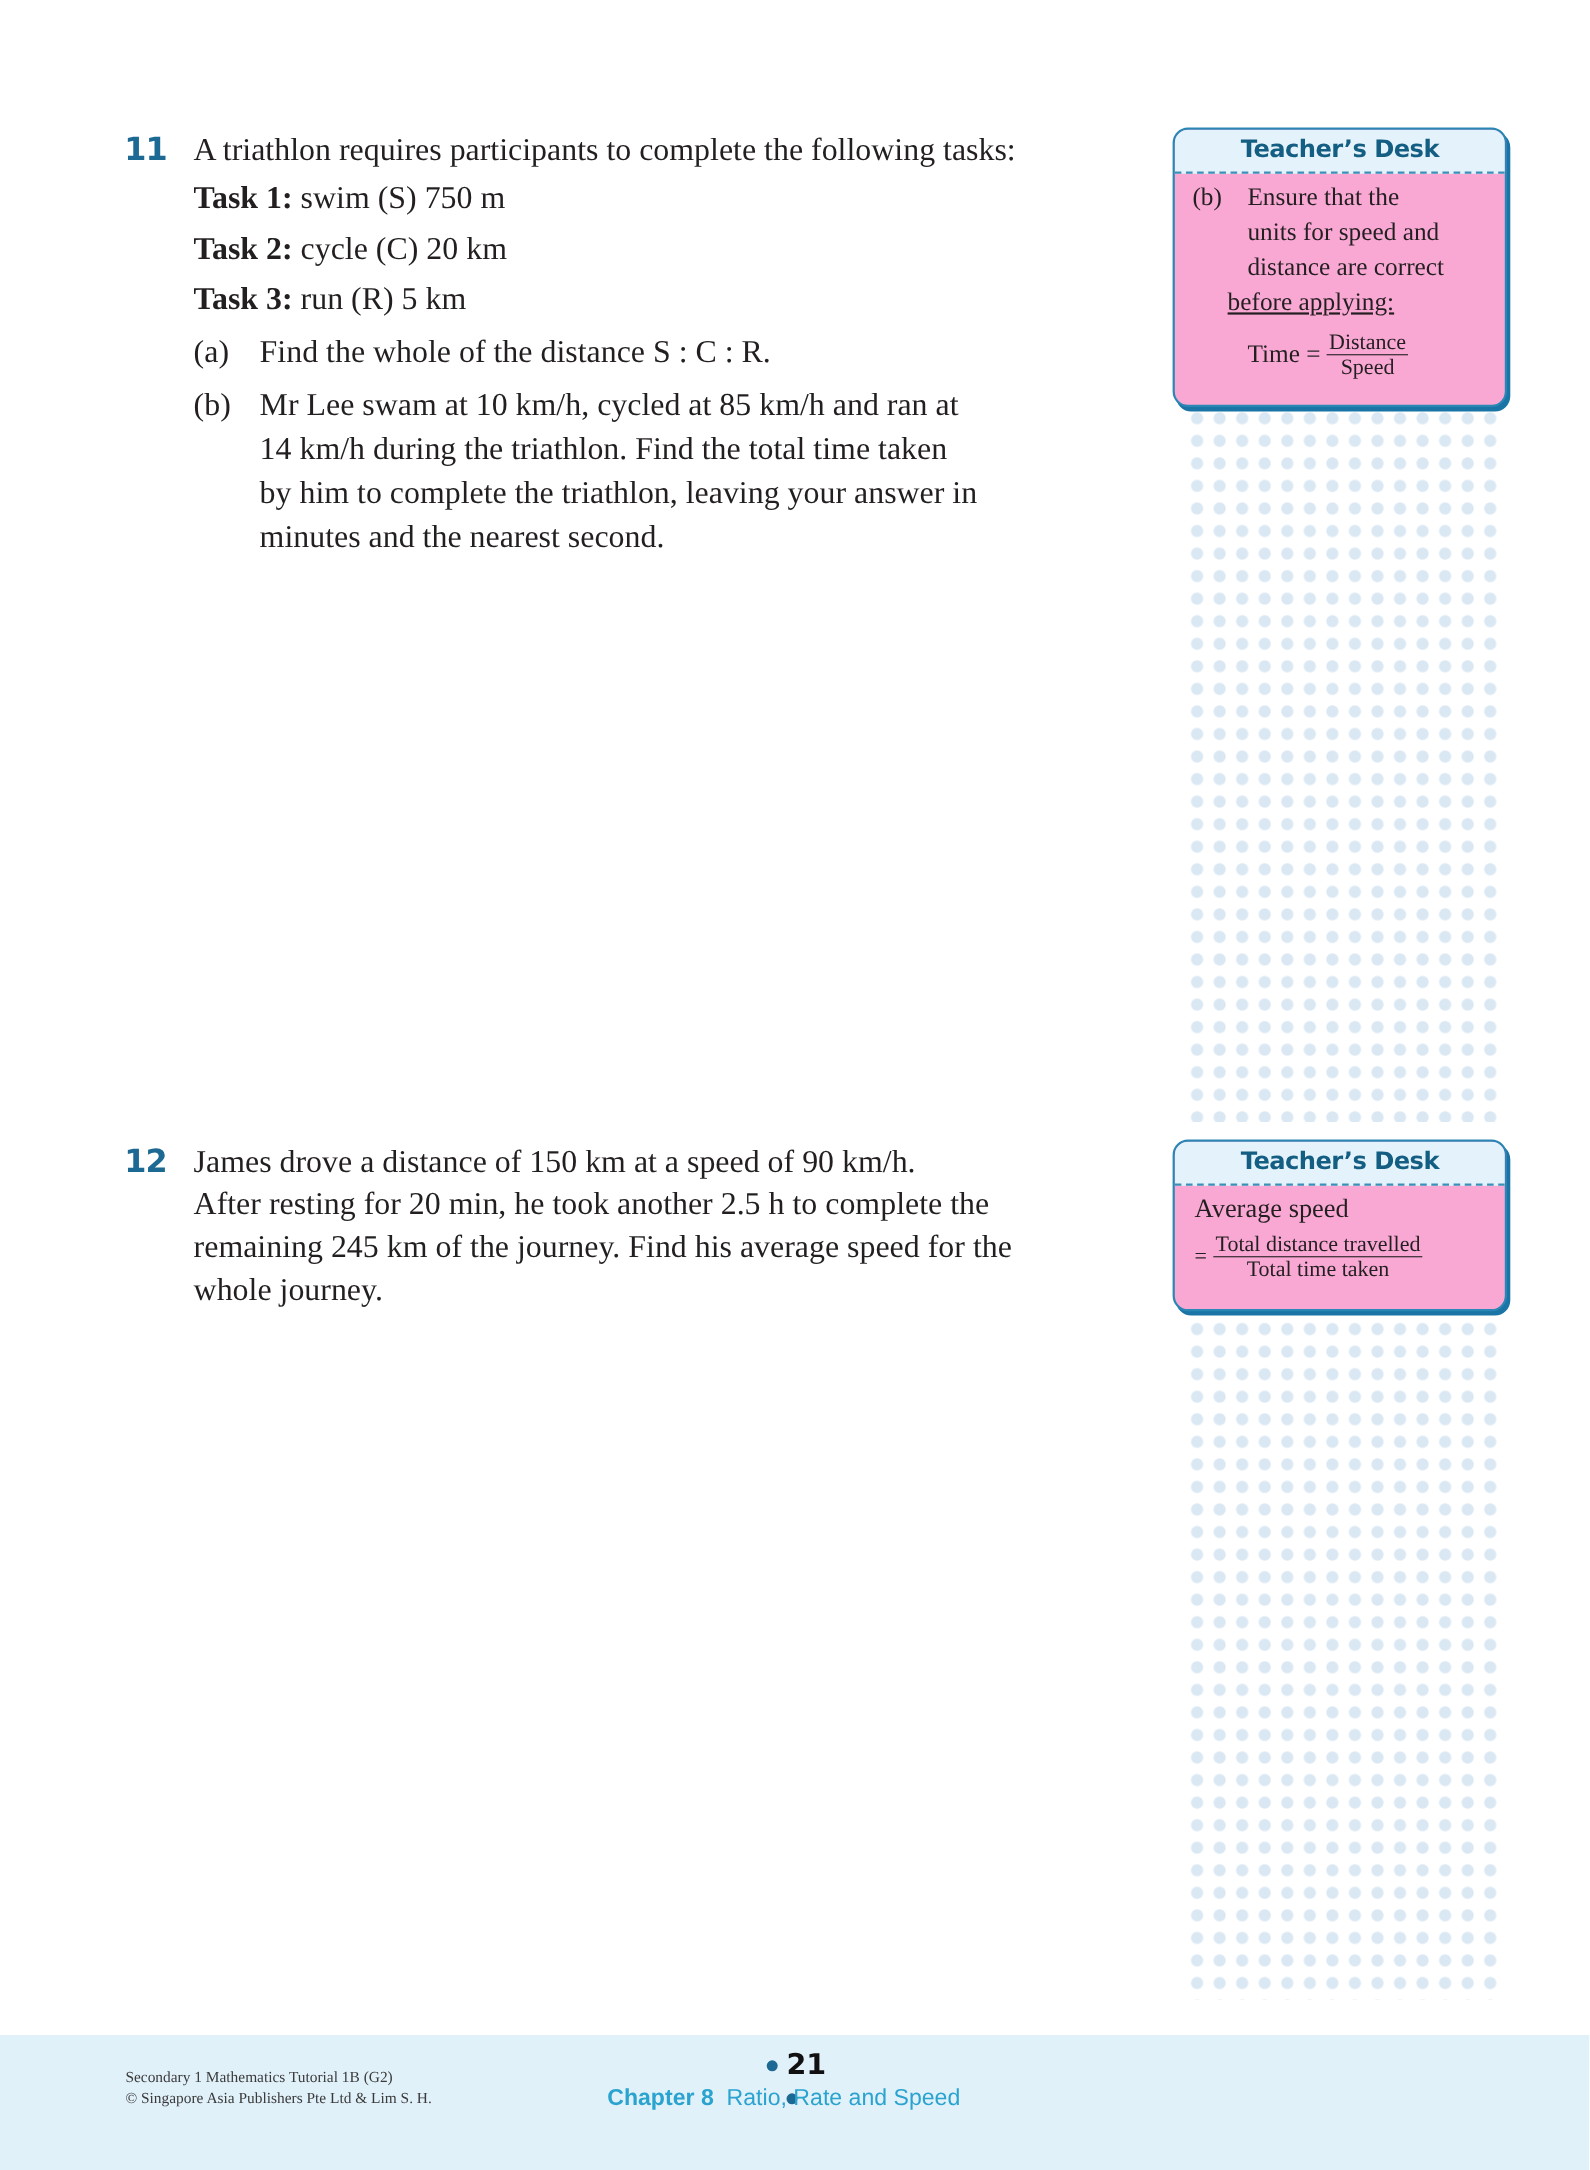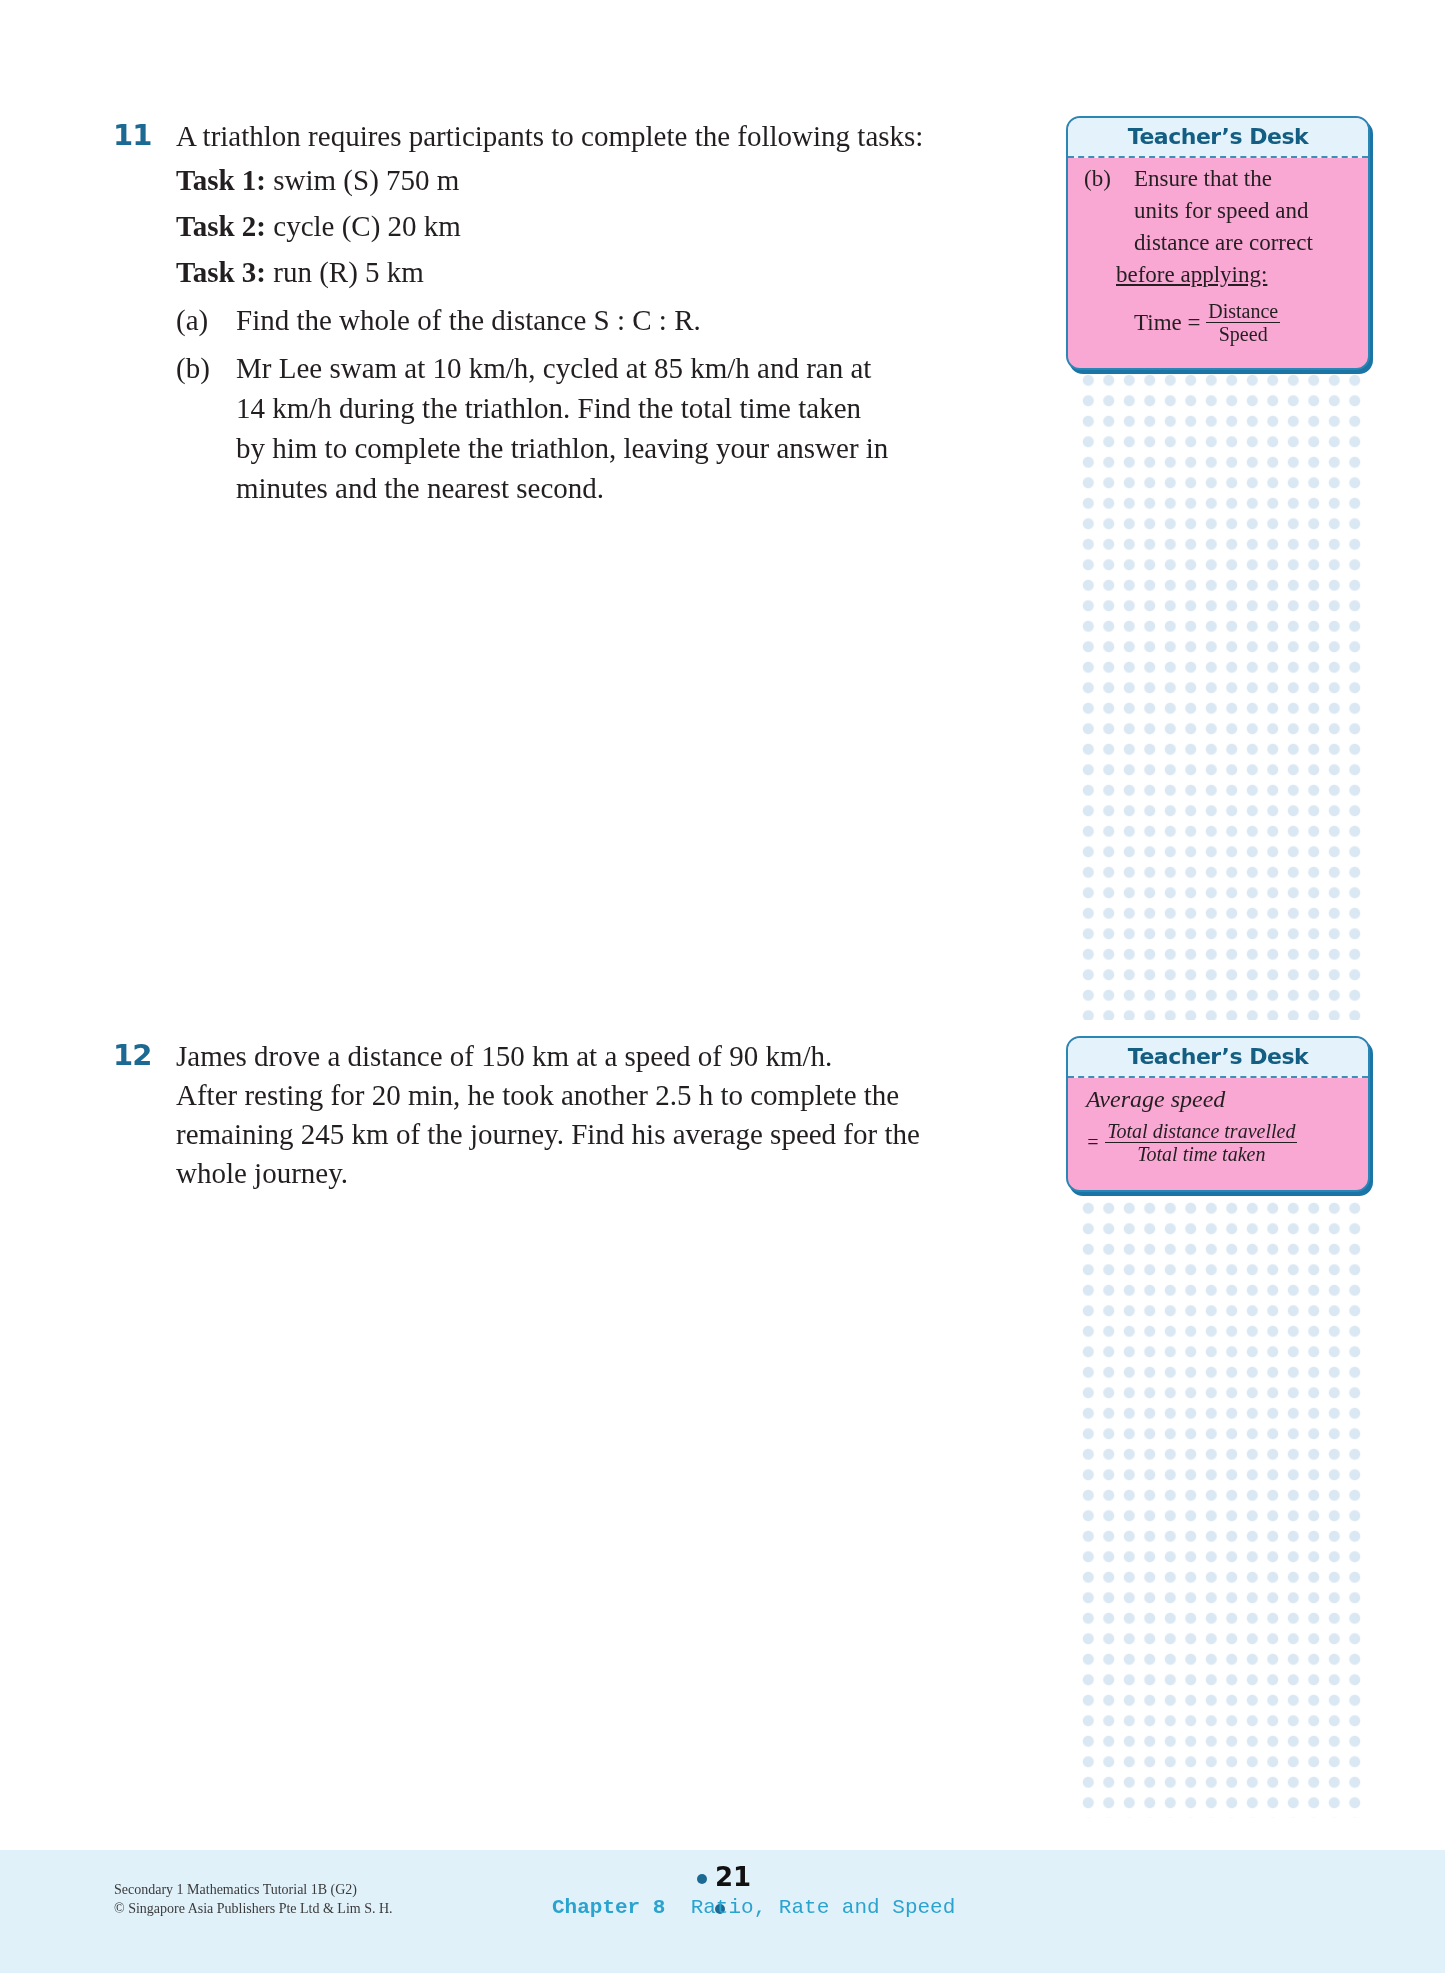--- a/index.html
+++ b/index.html
@@ -51,21 +51,21 @@
       position: absolute; left: 114px; top: 1880px; font-size: 14px; line-height: 19px;
       font-family: "Liberation Serif", serif; color: #3a3a3a;
     }
     .page-num {
       position: absolute; left: 680px; top: 1862px; width: 80px; text-align: center;
       font-family: "DejaVu Sans", sans-serif; font-weight: bold; font-size: 26px; color: #111;
     }
     .dot { display: inline-block; width: 10px; height: 10px; border-radius: 50%; background: #1c6a93; vertical-align: middle; margin: 0 8px; }
     .chapter {
       position: absolute; left: 552px; top: 1896px; font-size: 21px;
-      font-family: Liberation Mono, monospace; color: #2aa3cf; white-space: nowrap;
+      font-family: Liberation Sans, sans-serif; color: #2aa3cf; white-space: nowrap;
     }
     .chapter .ch { font-weight: bold; color: #2aa3cf; }
   </style>
 </head>
 <body>
 
 <div class="qnum" style="left:113px; top:118px;">11</div>
 <div class="line" style="left:176px; top:122px;">A triathlon requires participants to complete the following tasks:</div>
 <div class="line" style="left:176px; top:166px;">
   <b>Task 1:</b><span> swim (S) 750 m</span>
@@ -108,21 +108,21 @@
       <span class="frac">
         <span class="num">Distance</span>
         <span class="den">Speed</span>
       </span>
     </div>
   </div>
 </div>
 
 <div class="desk" style="left:1066px; top:1036px; width:300px; height:152px;">
   <div class="desk-head">Teacher’s Desk</div>
-  <div class="desk-body" style="height:92px;font-style:italic;">
+  <div class="desk-body" style="height:92px;">
     <div style="position:absolute; left:18px; top:8px; font-size:24px;">Average speed</div>
     <div style="position:absolute; left:18px; top:42px; white-space:nowrap;">
       <span style="vertical-align:middle; font-size:20px;">=</span>
       <span class="frac">
         <span class="num">Total distance travelled</span>
         <span class="den">Total time taken</span>
       </span>
     </div>
   </div>
 </div>

